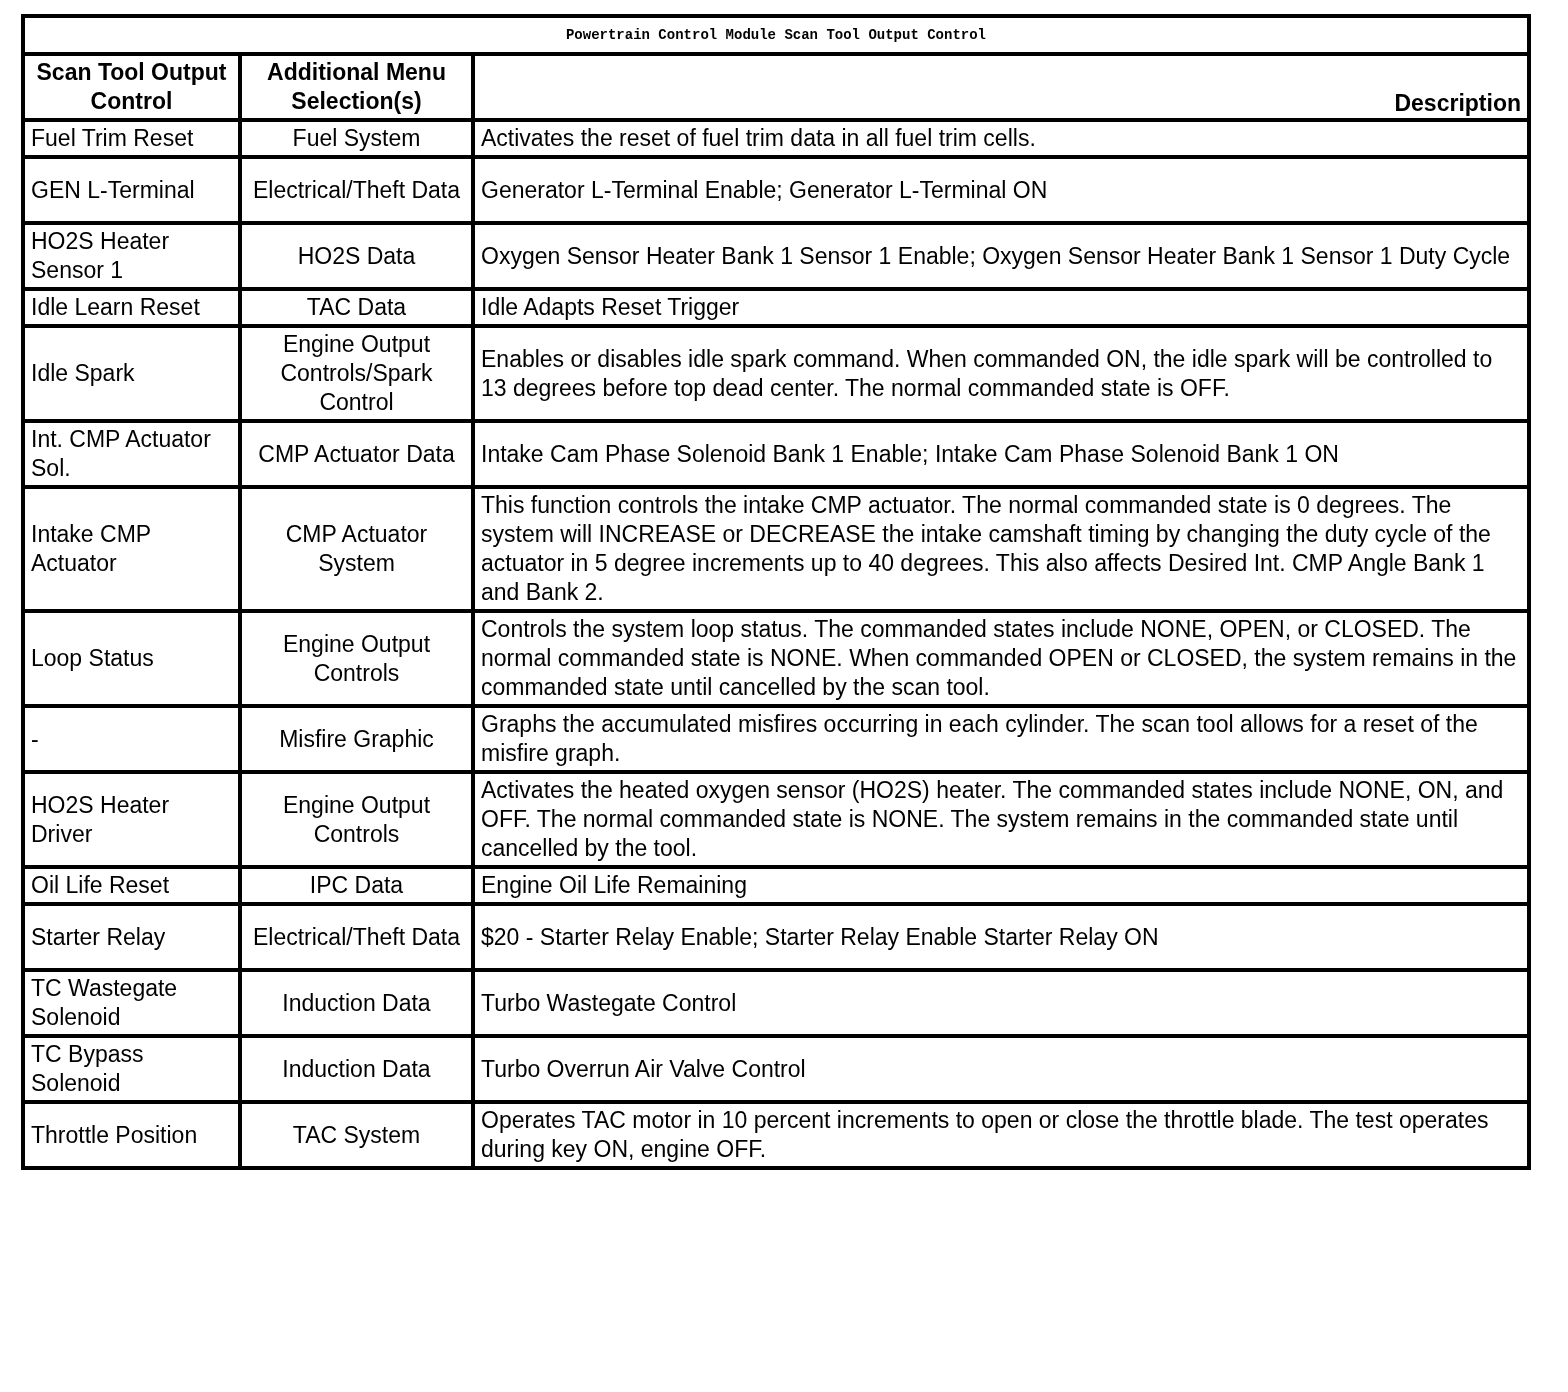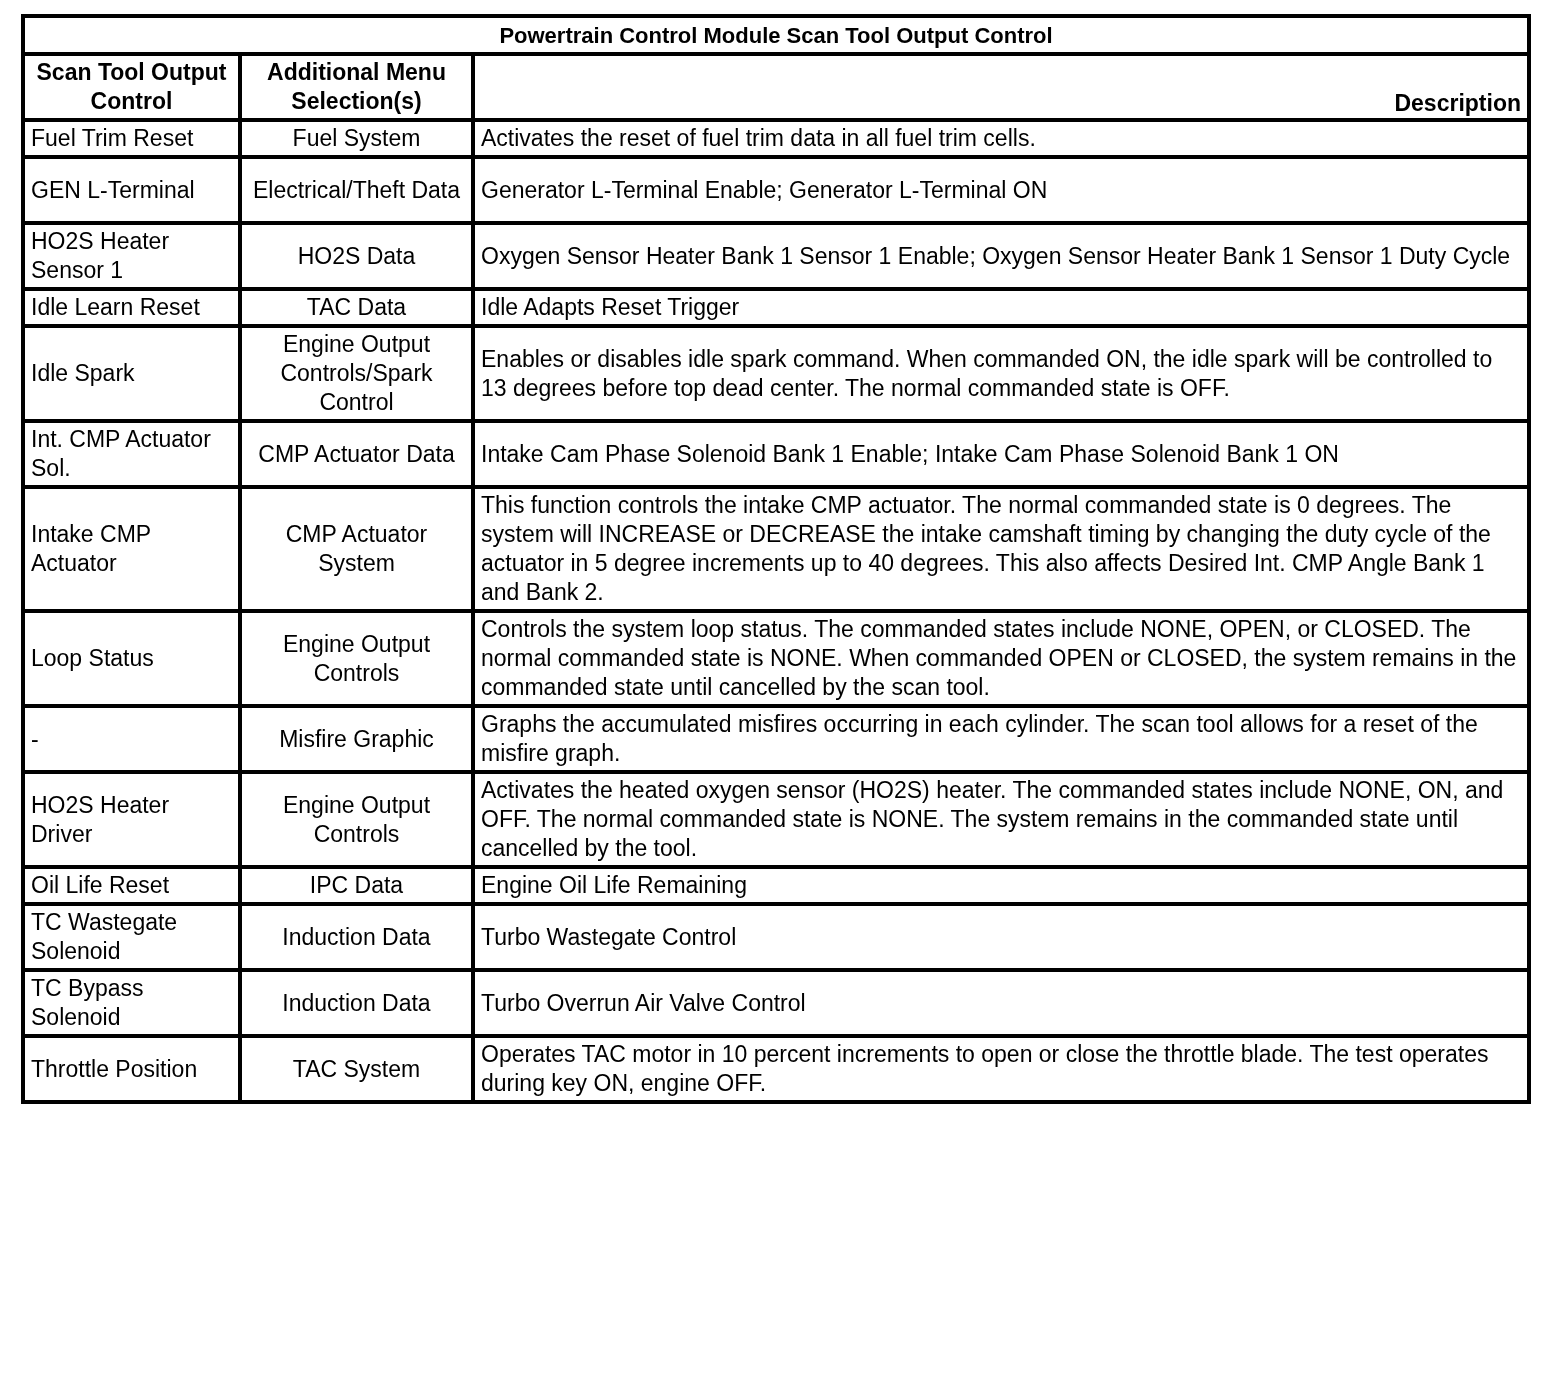--- a/index.html
+++ b/index.html
@@ -7,21 +7,21 @@
   .doc-table {
     position: absolute; left: 21px; top: 14px; width: 1510px;
     border-collapse: collapse; table-layout: fixed;
     font-family: "Liberation Sans", sans-serif; color: #000;
     font-size: 23px; line-height: 29px;
   }
   .doc-table td, .doc-table th {
     border: 4px solid #000; padding: 0 6px; vertical-align: middle;
   }
   .doc-table th { font-weight: bold; }
-  .title-cell { text-align: center; height: 34px; font-size: 22px; }
+  .title-cell { text-align: center; height: 34px; font-size: 14px; font-family: Liberation Mono, monospace; }
   .hdr-c1, .hdr-c2 { text-align: center; height: 62px; }
   .hdr-c3 { text-align: right; vertical-align: bottom !important; }
   .c1 { text-align: left; }
   .c2 { text-align: center; }
   .c3 { text-align: left; }
   col.w1 { width: 217px; }
   col.w2 { width: 233px; }
 </style>
 </head>
 <body>
@@ -92,20 +92,25 @@
         <td class="c1">HO2S Heater Driver</td>
         <td class="c2">Engine Output Controls</td>
         <td class="c3">Activates the heated oxygen sensor (HO2S) heater. The commanded states include NONE, ON, and OFF. The normal commanded state is NONE. The system remains in the commanded state until cancelled by the tool.</td>
       </tr>
       <tr style="height: 37px;">
         <td class="c1">Oil Life Reset</td>
         <td class="c2">IPC Data</td>
         <td class="c3">Engine Oil Life Remaining</td>
       </tr>
       <tr style="height: 66px;">
+        <td class="c1">Starter Relay</td>
+        <td class="c2">Electrical/Theft Data</td>
+        <td class="c3">$20 - Starter Relay Enable; Starter Relay Enable Starter Relay ON</td>
+      </tr>
+      <tr style="height: 66px;">
         <td class="c1">TC Wastegate Solenoid</td>
         <td class="c2">Induction Data</td>
         <td class="c3">Turbo Wastegate Control</td>
       </tr>
       <tr style="height: 66px;">
         <td class="c1">TC Bypass Solenoid</td>
         <td class="c2">Induction Data</td>
         <td class="c3">Turbo Overrun Air Valve Control</td>
       </tr>
       <tr style="height: 66px;">

